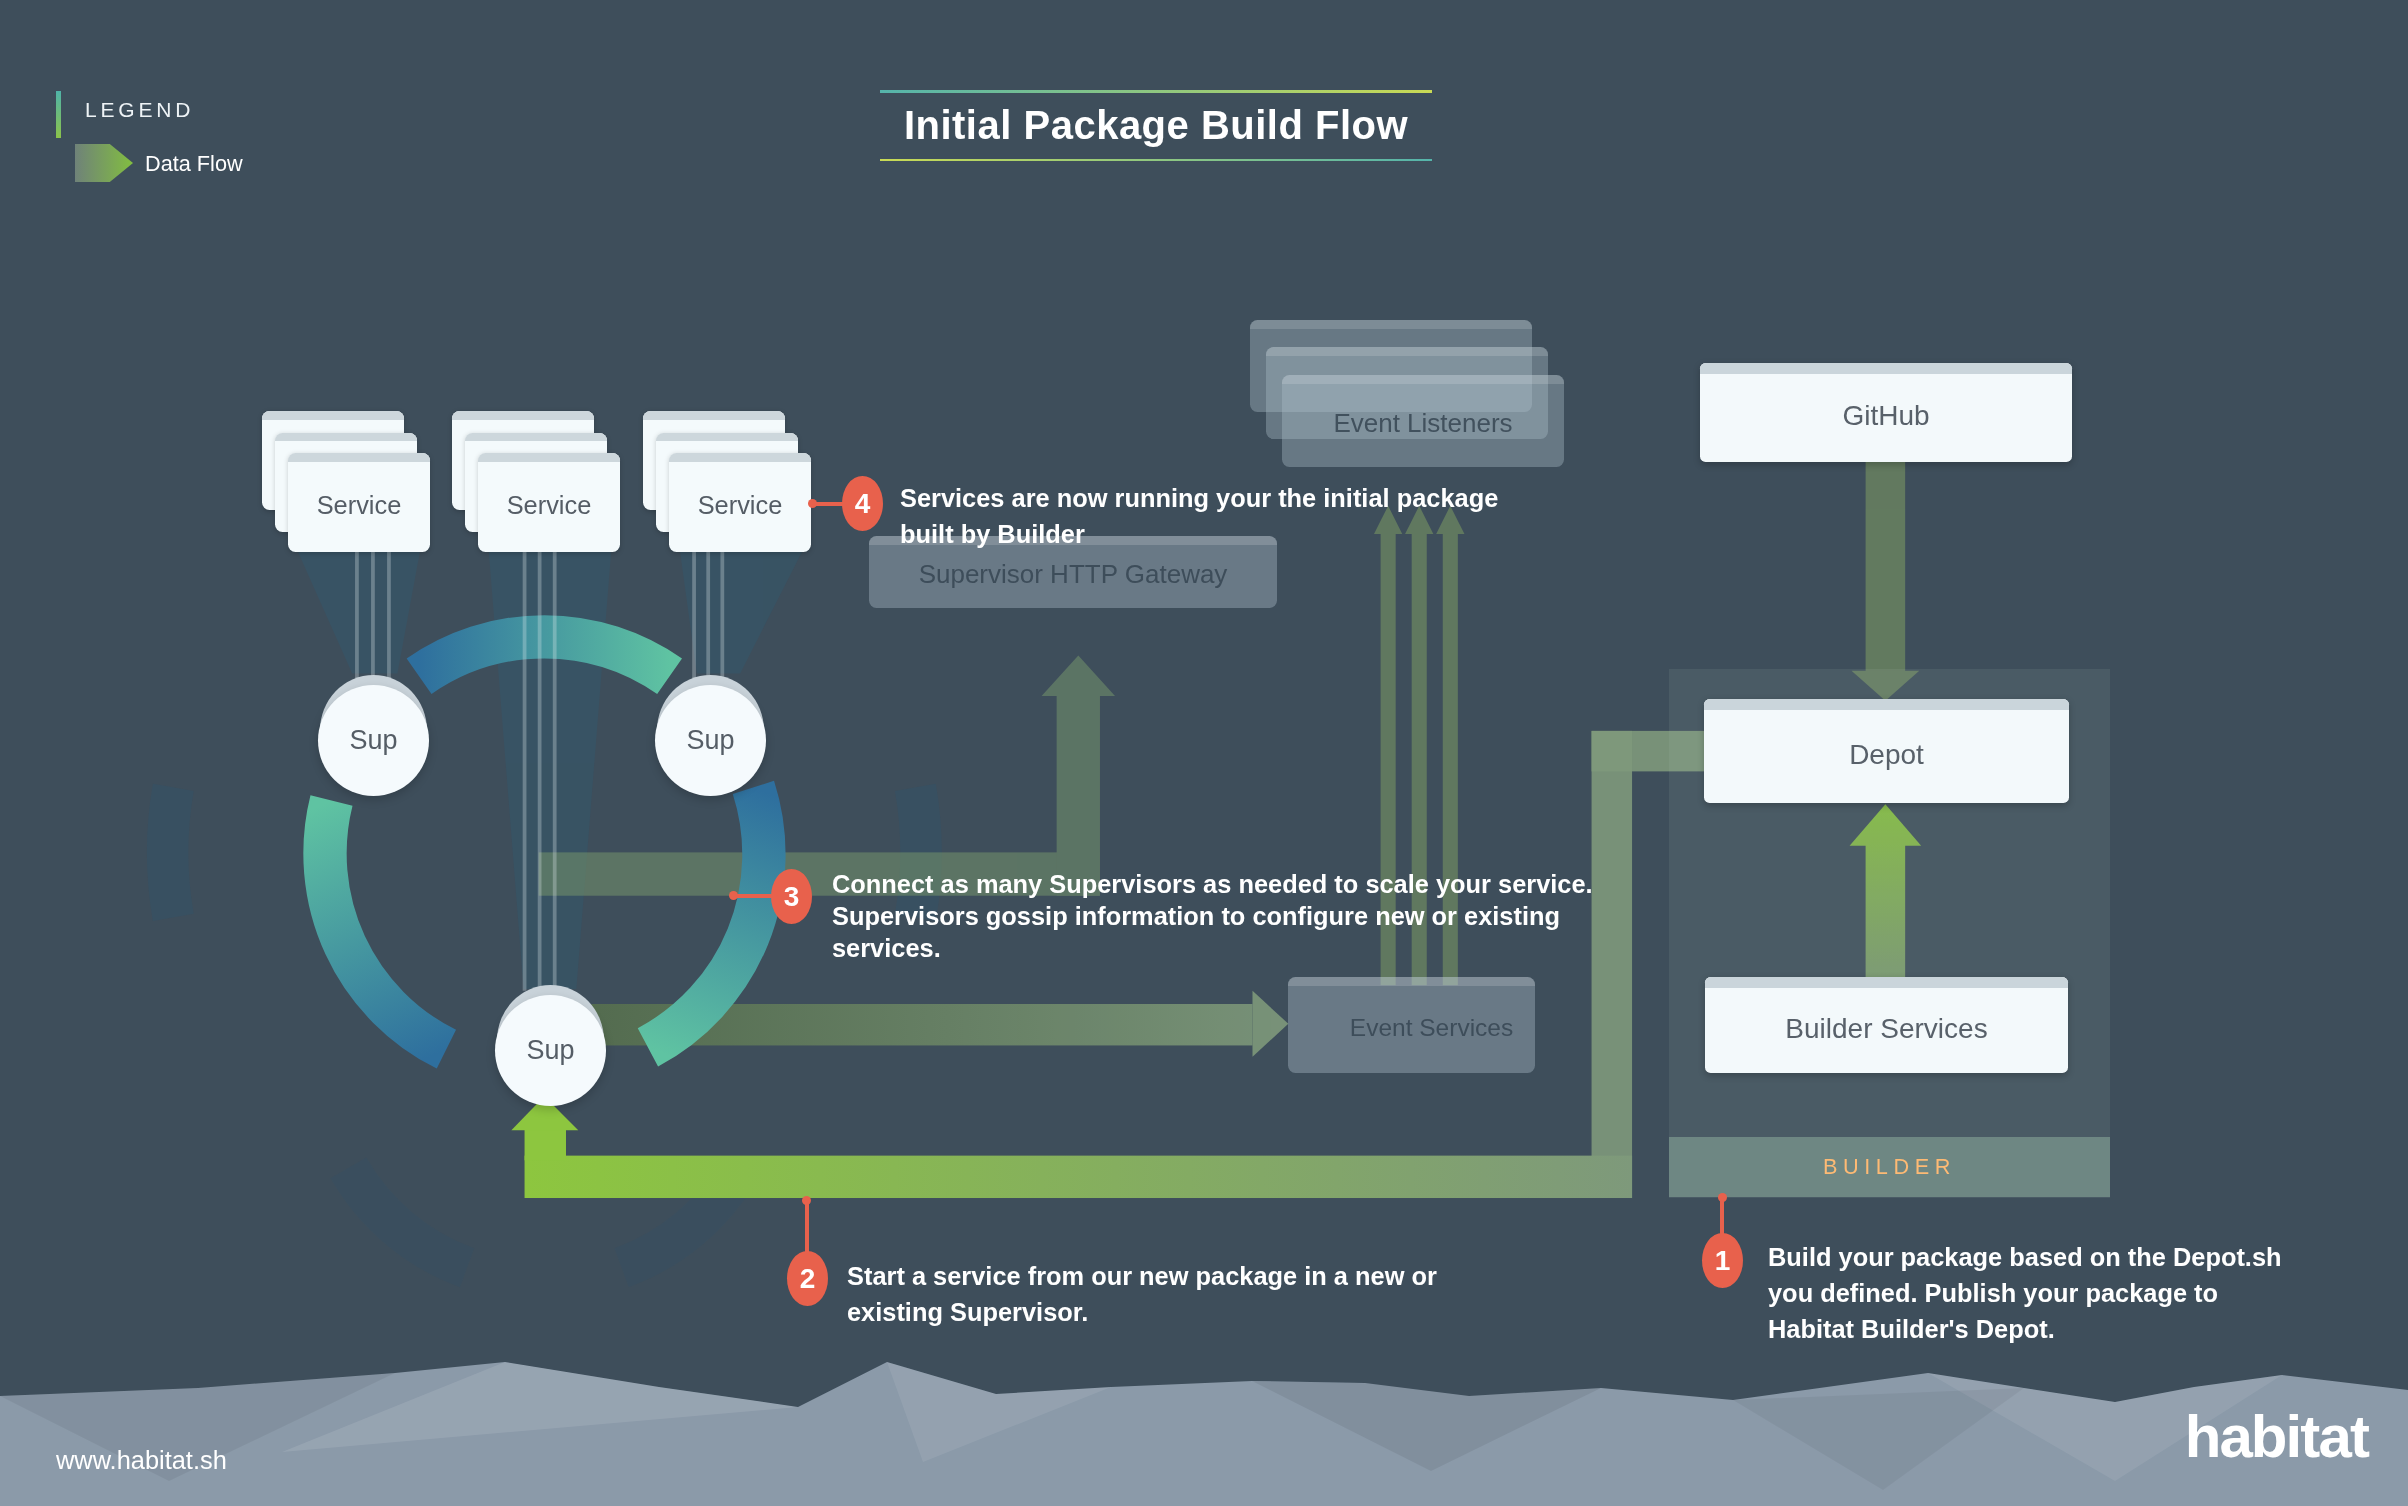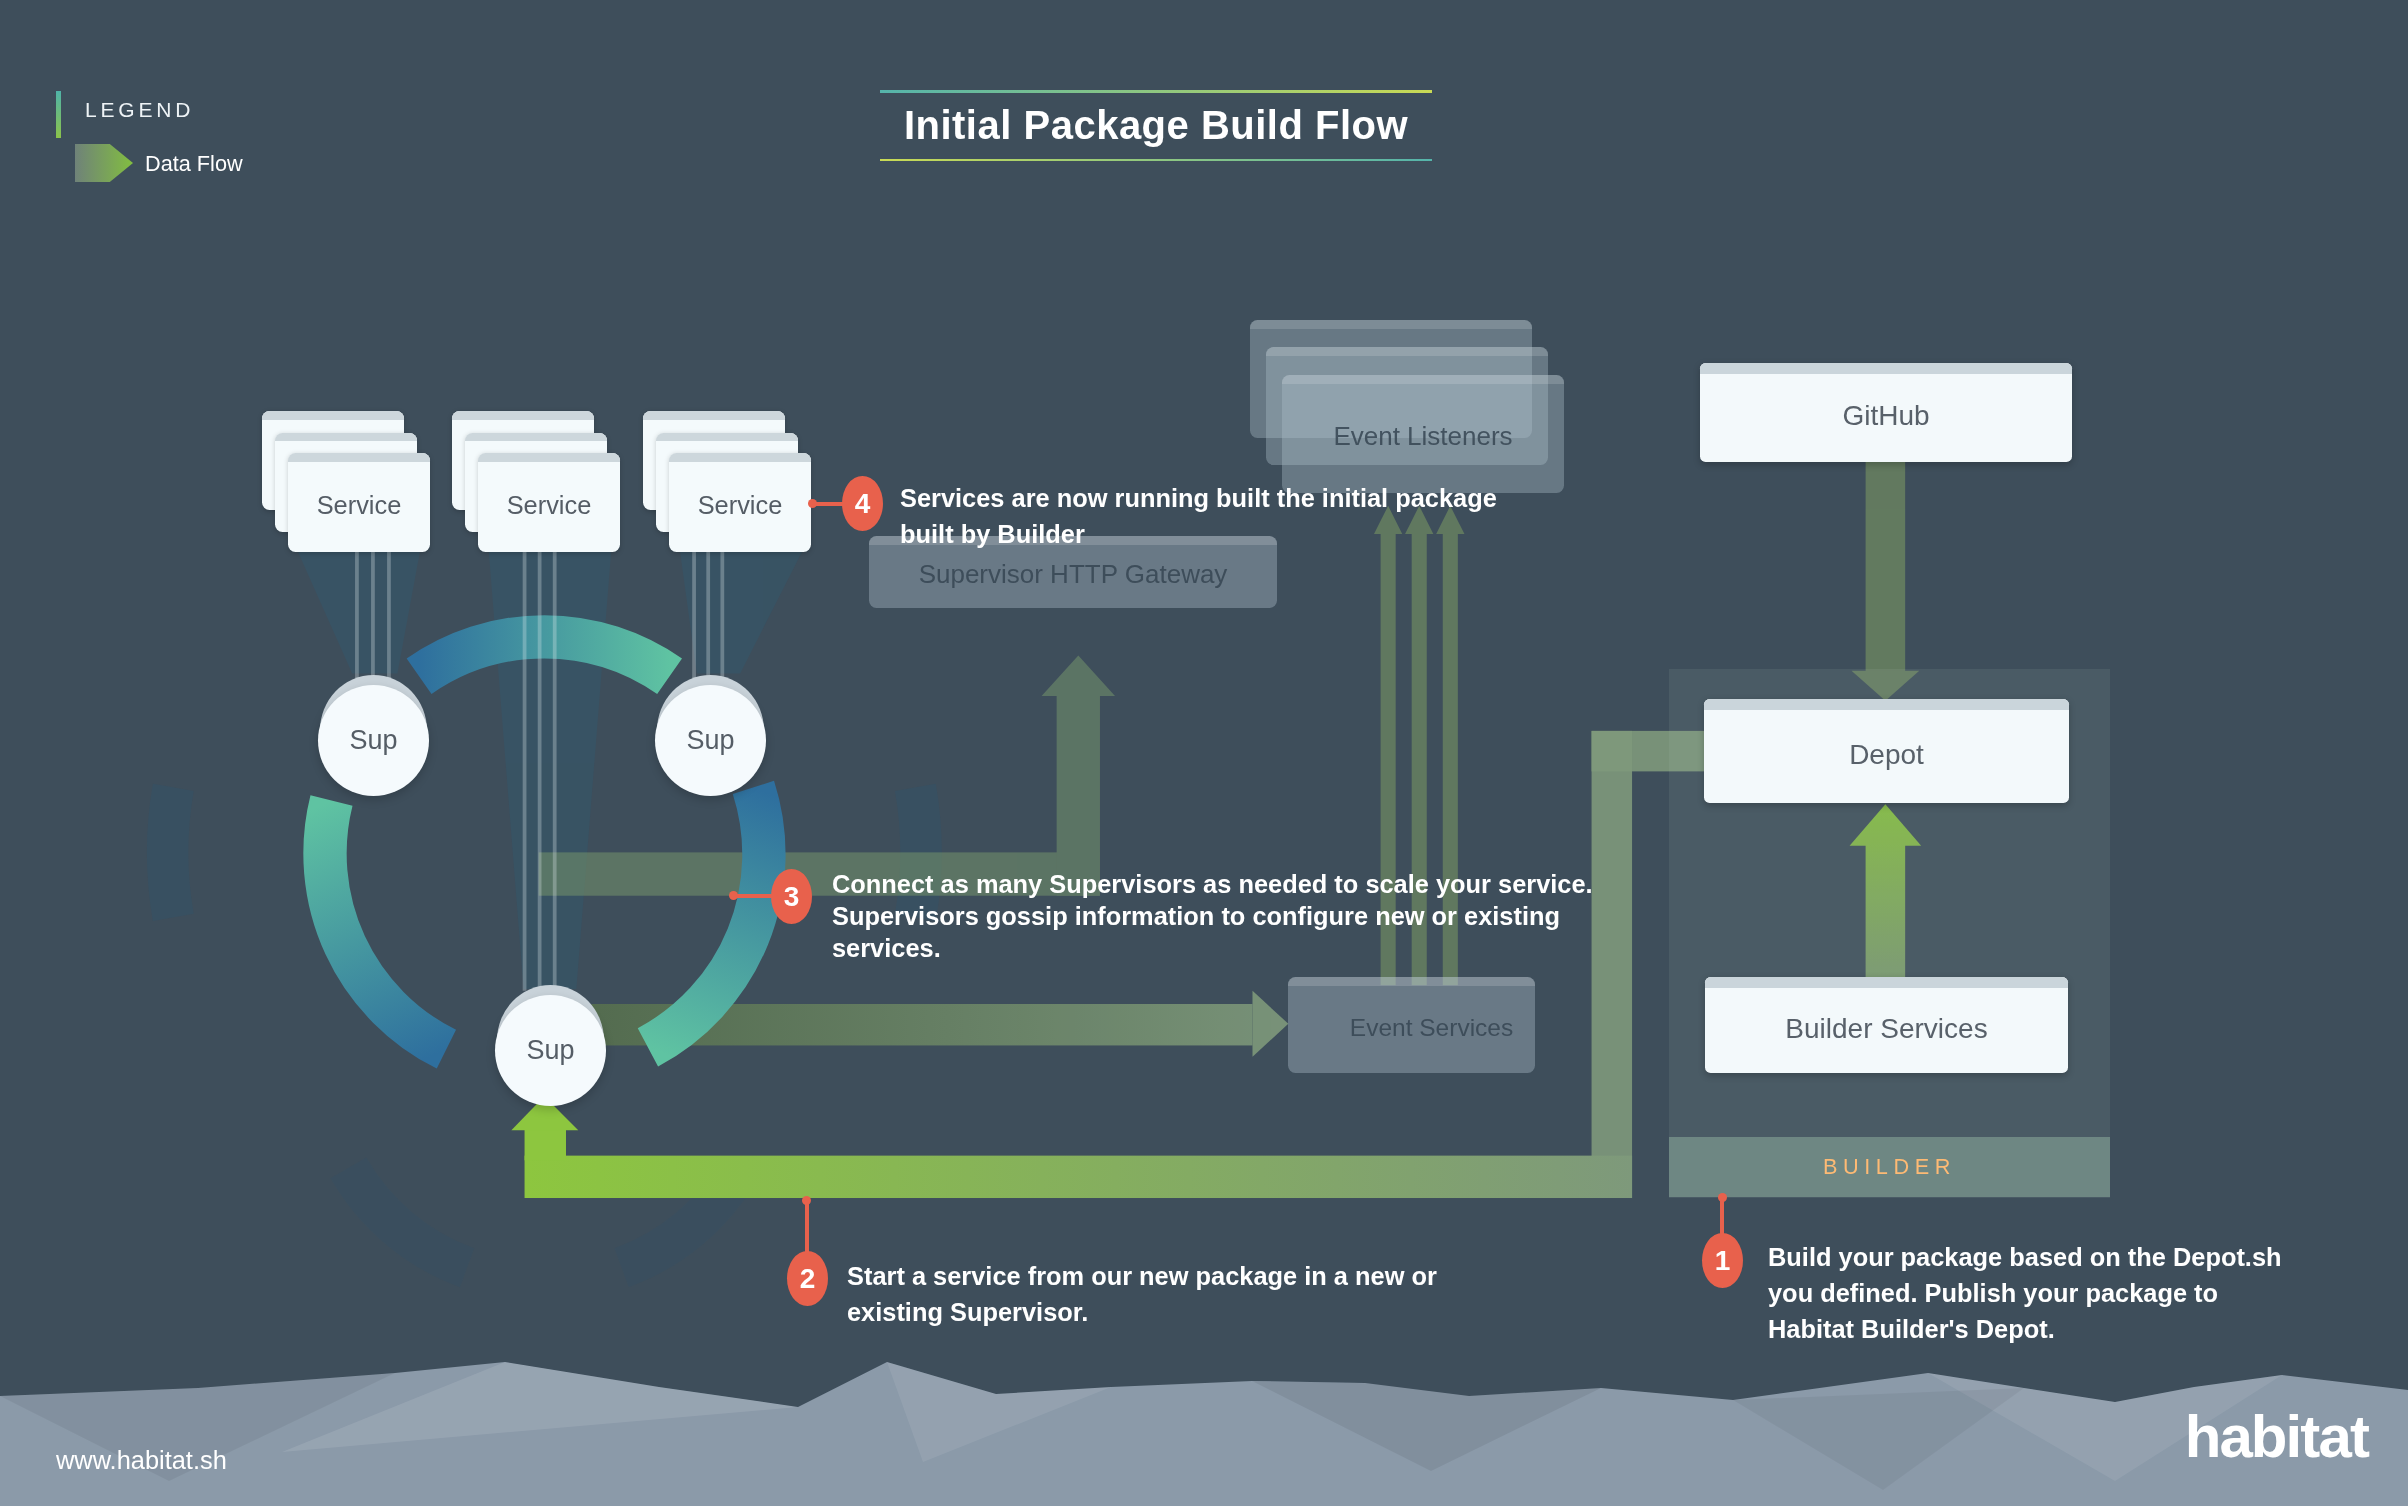--- a/index.html
+++ b/index.html
@@ -46,21 +46,21 @@
     border-radius:7.5px; box-shadow:0 1.9px 5.6px rgba(0,0,0,.18); }
   .stack .card::before { content:""; position:absolute; left:0; right:0; top:0; height:8.5px;
     background:#cdd7dc; border-radius:7.5px 7.5px 0 0; }
   .stack .card.c1 { left:0; top:0; }
   .stack .card.c2 { left:13px; top:21.7px; }
   .stack .card.c3 { left:26px; top:42px; display:flex; align-items:center; justify-content:center; }
   .stack .card .card-label { color:#555d66; font-size:25.4px; font-weight:500; padding-top:5.6px; }
 
   
   .elstack { position:absolute; left:1250px; top:320px; width:315px; height:167px; }
-  .elstack .ecard { position:absolute; width:282px; height:118px; background:rgba(171,188,200,.38);
+  .elstack .ecard { position:absolute; width:282px; height:92px; background:rgba(171,188,200,.38);
     border-radius:7.5px; }
   .elstack .ecard::before { content:""; position:absolute; left:0; right:0; top:0; height:9.4px;
     background:rgba(255,255,255,.15); border-radius:7.5px 7.5px 0 0; }
   .elstack .e1 { left:0; top:0; } .elstack .e2 { left:16px; top:27px; }
   .elstack .e3 { left:32px; top:55px; display:flex; align-items:center; justify-content:center; }
   .elstack .ecard .card-label { color:rgba(54,69,82,.85); font-size:26px; font-weight:500; padding-top:5.6px; }
 
   
   .sup { position:absolute; width:111px; height:111px; }
   .sup::before { content:""; position:absolute; left:1.9px; right:1.9px; top:-7.5px; bottom:7.5px;
@@ -313,21 +313,21 @@
   <div class="anno-text tight" style="left:832px; top:868px;">
     <div class="ln">Connect as many Supervisors as needed to scale your service.</div>
     <div class="ln">Supervisors gossip information to configure new or existing</div>
     <div class="ln">services.</div>
   </div>
 
   <div class="anno-dot" style="left:808px; top:499px;"></div>
   <div class="anno-line" style="left:815px; top:502px; width:29px; height:3.8px;"></div>
   <div class="anno-num" style="left:842px; top:476px;">4</div>
   <div class="anno-text" style="left:900px; top:480px;">
-    <div class="ln">Services are now running built the initial package</div>
+    <div class="ln">Services are now running your the initial package</div>
     <div class="ln">built by Builder</div>
   </div>
 
   <div class="footer">
     <div class="mountains">
       <div class="facet f1"></div>
       <div class="facet f2"></div>
       <div class="facet f3"></div>
       <div class="facet f4"></div>
       <div class="facet f5"></div>

